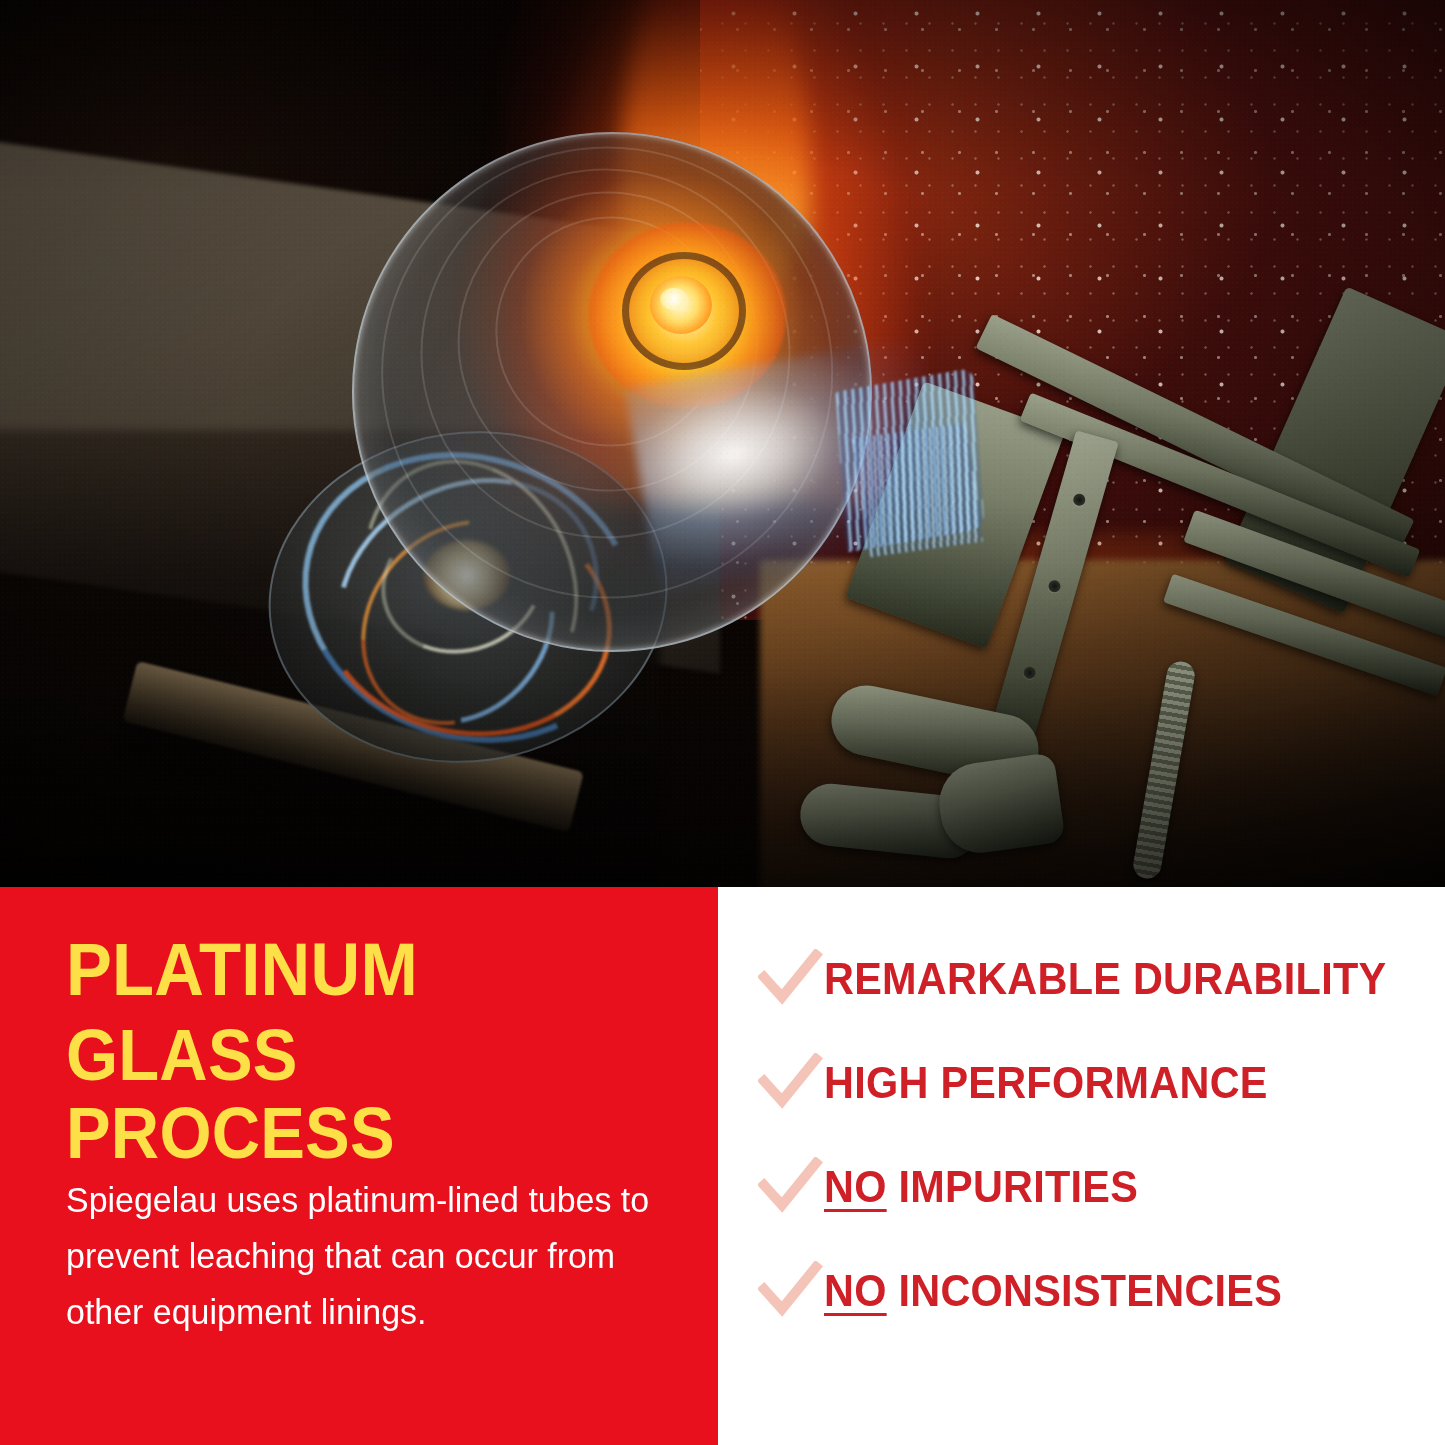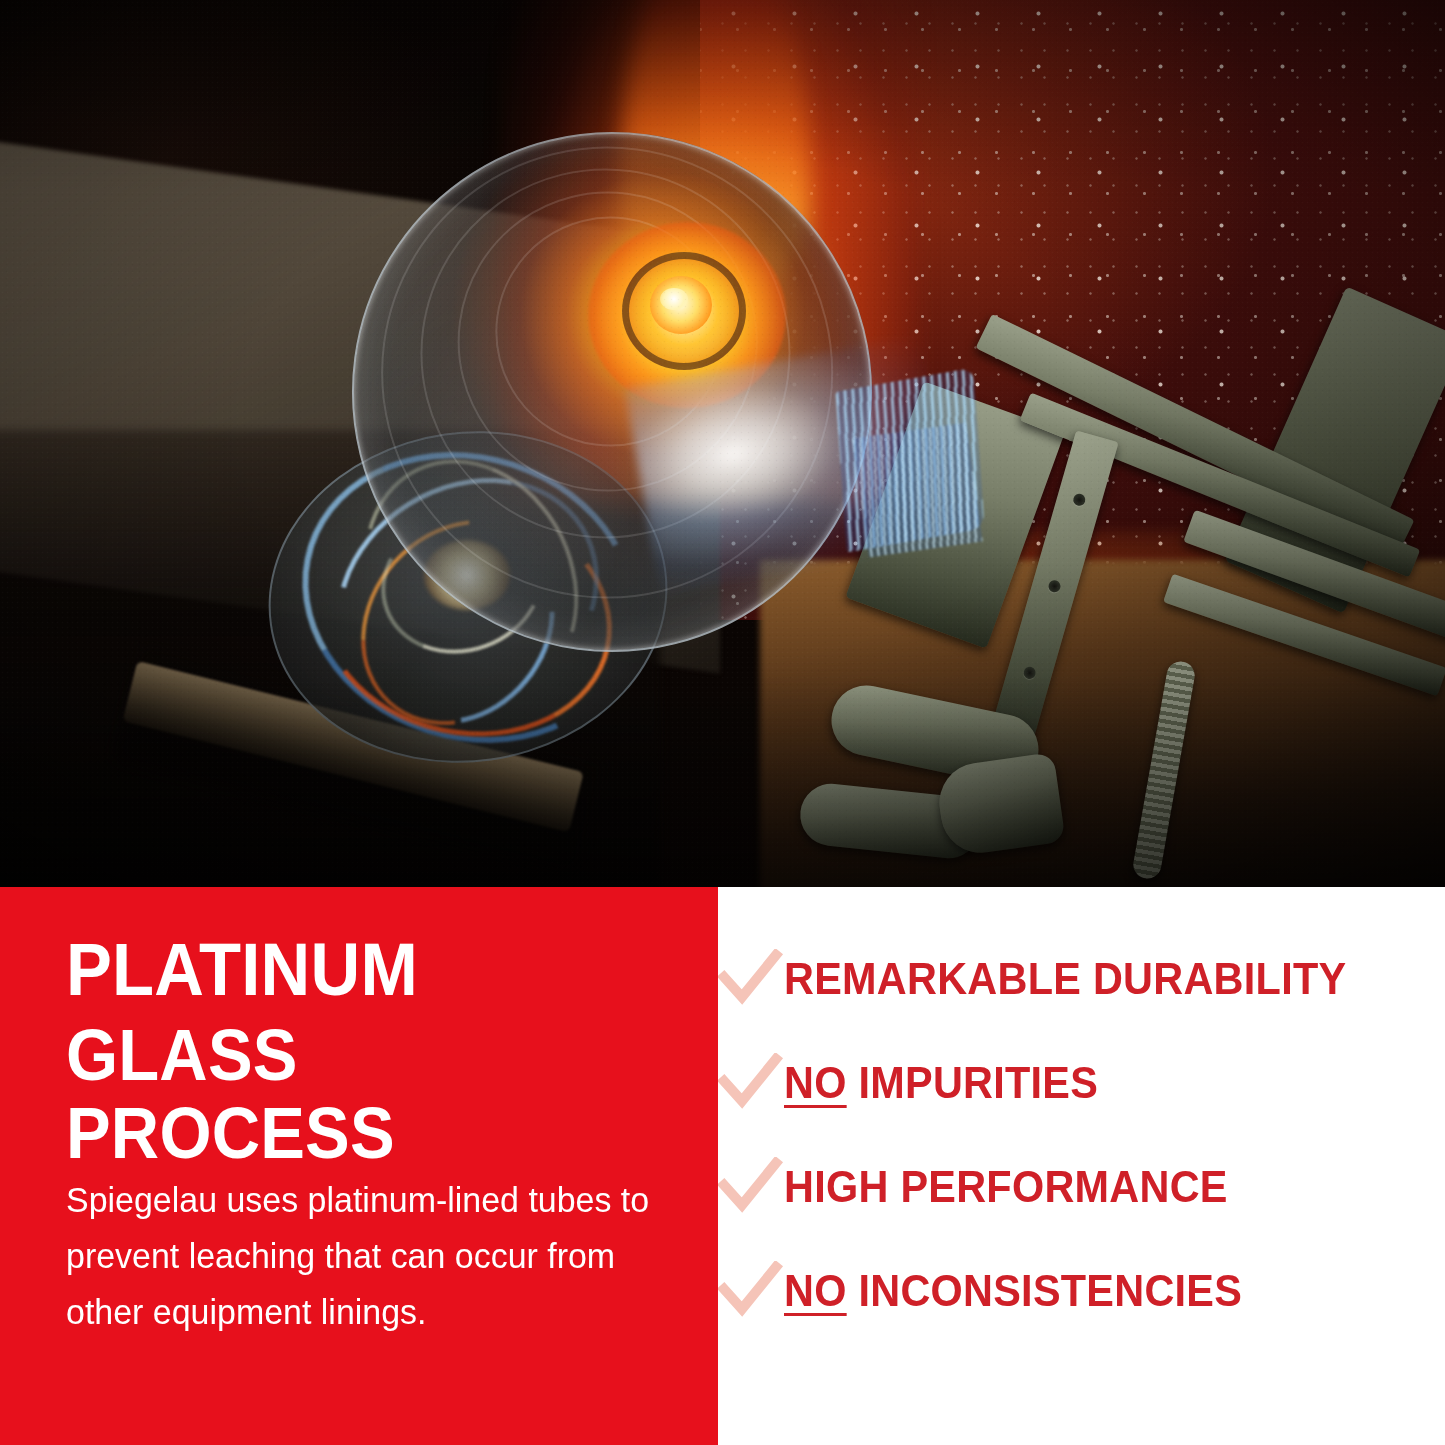--- a/index.html
+++ b/index.html
@@ -263,21 +263,21 @@
     position:absolute;
     left:0; top:887px;
     width:718px; height:558px;
     background:#e7101c;
     padding:0;
   }
   .headline{
     position:absolute;
     left:66px; top:43px;
     width:610px;
-    color:#ffffff;
+    color:#fde047;
     font-weight:700;
     letter-spacing:.2px;
   }
   .hl-1{
     display:block;
     font-size:74px;
     line-height:80px;
     transform:scaleX(.93);
     transform-origin:left center;
   }
@@ -306,20 +306,21 @@
     position:absolute;
     left:718px; top:887px;
     width:727px; height:558px;
     background:#ffffff;
     padding:40px 0 0 0;
   }
   .check-row{
     display:flex;
     align-items:center;
     height:104px;
+    padding-left:40px;
   }
   .check-icon{
     width:66px;
     flex:0 0 66px;
     display:block;
     line-height:0;
   }
   .check-icon svg{ display:block; }
   .check-label{
     color:#cf2028;
@@ -423,30 +424,30 @@
       </span>
       <span class="check-label"><span>REMARKABLE DURABILITY</span></span>
     </div>
 
     <div class="check-row">
       <span class="check-icon">
         <svg width="66" height="60" viewBox="0 0 66 60">
             <path d="M6 28 L24 48 L58 6" fill="none" stroke="#F5C4B8" stroke-width="10" stroke-linecap="square" stroke-linejoin="miter"></path>
           </svg>
       </span>
-      <span class="check-label"><span class="no">NO</span> <span>IMPURITIES</span></span>
+      <span class="check-label"><span>HIGH PERFORMANCE</span></span>
     </div>
 
     <div class="check-row">
       <span class="check-icon">
         <svg width="66" height="60" viewBox="0 0 66 60">
             <path d="M6 28 L24 48 L58 6" fill="none" stroke="#F5C4B8" stroke-width="10" stroke-linecap="square" stroke-linejoin="miter"></path>
           </svg>
       </span>
-      <span class="check-label"><span>HIGH PERFORMANCE</span></span>
+      <span class="check-label"><span class="no">NO</span> <span>IMPURITIES</span></span>
     </div>
 
 
     <div class="check-row">
       <span class="check-icon">
         <svg width="66" height="60" viewBox="0 0 66 60">
             <path d="M6 28 L24 48 L58 6" fill="none" stroke="#F5C4B8" stroke-width="10" stroke-linecap="square" stroke-linejoin="miter"></path>
           </svg>
       </span>
       <span class="check-label"><span class="no">NO</span> <span>INCONSISTENCIES</span></span>

